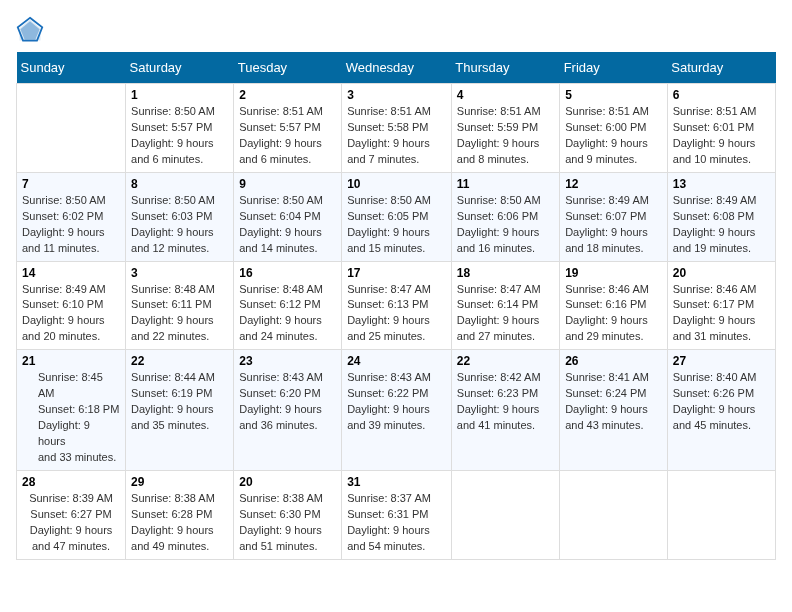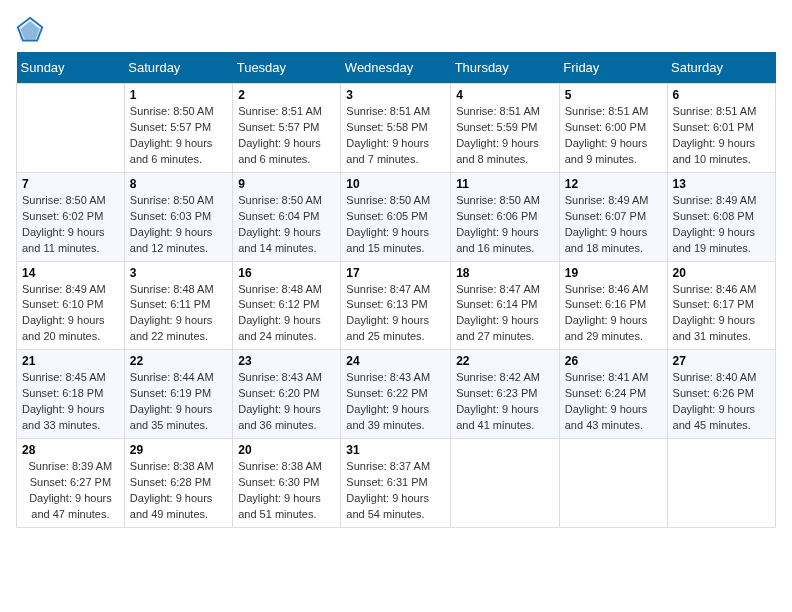--- a/index.html
+++ b/index.html
@@ -270,21 +270,21 @@
           <span class="day-num">20</span>
           <div class="day-info" style="white-space: pre-line;">Sunrise: 8:46 AM
 Sunset: 6:17 PM
 Daylight: 9 hours
 and 31 minutes.</div>
         </td>
       </tr>
       <tr>
         <td>
           <span class="day-num">21</span>
-          <div class="day-info" style="white-space: pre-line;">Sunrise: 8:45 AM
+          <div class="day-info" style="white-space: pre-line; margin-left: 16px;">Sunrise: 8:45 AM
 Sunset: 6:18 PM
 Daylight: 9 hours
 and 33 minutes.</div>
         </td>
         <td>
           <span class="day-num">22</span>
           <div class="day-info" style="white-space: pre-line;">Sunrise: 8:44 AM
 Sunset: 6:19 PM
 Daylight: 9 hours
 and 35 minutes.</div>

